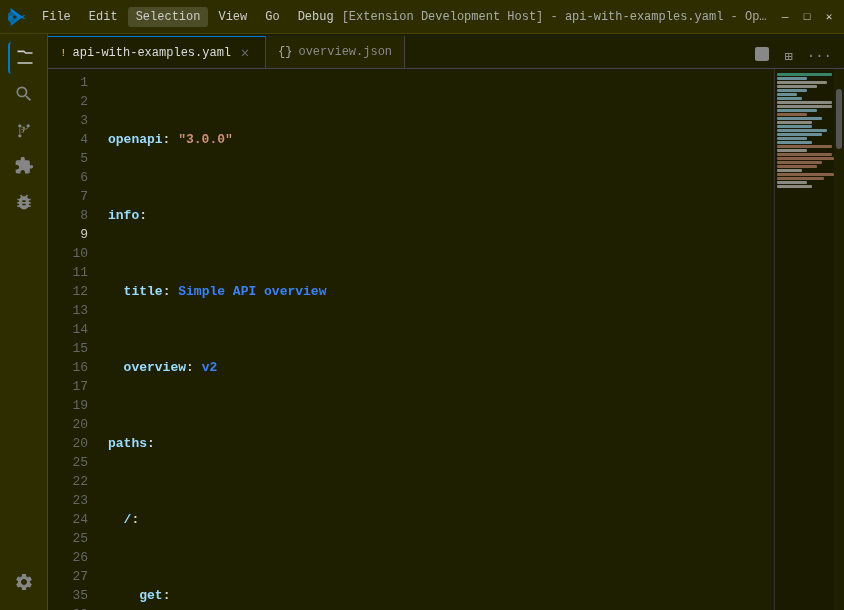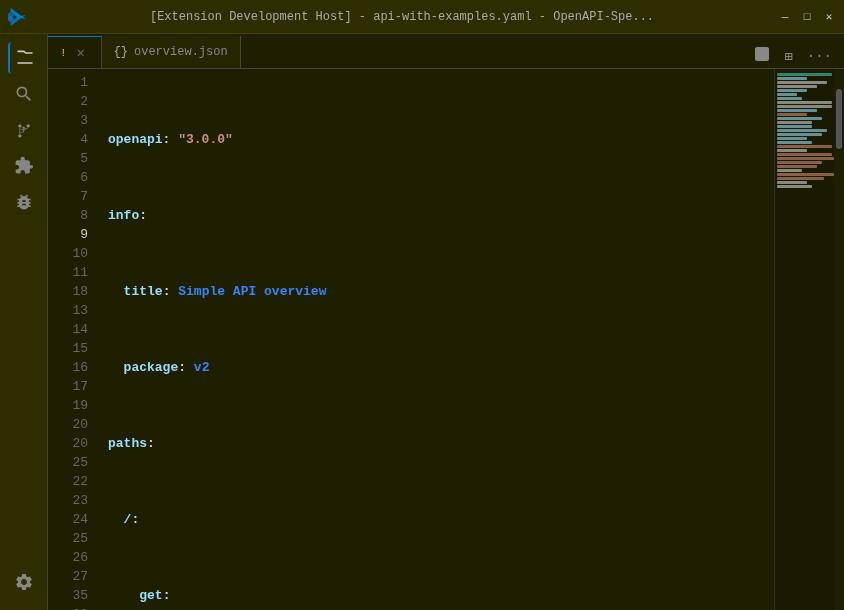--- a/index.html
+++ b/index.html
@@ -249,20 +249,28 @@
 
 <div class="titlebar">
 
   <svg class="titlebar-logo" viewBox="0 0 24 24" fill="#007acc">
     <path d="M0 16.3L3.5 19.5L9 14.5L3.5 9.5L0 12.7V16.3Z" opacity="0.8"></path>
     <path d="M12 12L3.5 19.5V24L24 9L12 12Z" opacity="0.9"></path>
     <path d="M12 12L3.5 4.5V0L24 15L12 12Z"></path>
     <path d="M3.5 4.5L9 9.5L3.5 14.5L0 12V7.7L3.5 4.5Z" opacity="0.7"></path>
   </svg>
 
+  <div class="titlebar-menu">
+    <div class="titlebar-menu-item">File</div>
+    <div class="titlebar-menu-item">Edit</div>
+    <div class="titlebar-menu-item active">Selection</div>
+    <div class="titlebar-menu-item">View</div>
+    <div class="titlebar-menu-item">Go</div>
+    <div class="titlebar-menu-item">Debug</div>
+  </div>
 
   <div class="titlebar-title">[Extension Development Host] - api-with-examples.yaml - OpenAPI-Spe...</div>
 
   <div class="titlebar-controls">
     <div class="titlebar-ctrl-btn">—</div>
     <div class="titlebar-ctrl-btn">□</div>
     <div class="titlebar-ctrl-btn">✕</div>
   </div>
 </div>
 
@@ -309,20 +317,21 @@
         <path d="M19.14,12.94c0.04-0.3,0.06-0.61,0.06-0.94c0-0.32-0.02-0.64-0.07-0.94l2.03-1.58c0.18-0.14,0.23-0.41,0.12-0.61 l-1.92-3.32c-0.12-0.22-0.37-0.29-0.59-0.22l-2.39,0.96c-0.5-0.38-1.03-0.7-1.62-0.94L14.4,2.81c-0.04-0.24-0.24-0.41-0.48-0.41 h-3.84c-0.24,0-0.43,0.17-0.47,0.41L9.25,5.35C8.66,5.59,8.12,5.92,7.63,6.29L5.24,5.33c-0.22-0.08-0.47,0-0.59,0.22L2.74,8.87 C2.62,9.08,2.66,9.34,2.86,9.48l2.03,1.58C4.84,11.36,4.8,11.69,4.8,12s0.02,0.64,0.07,0.94l-2.03,1.58 c-0.18,0.14-0.23,0.41-0.12,0.61l1.92,3.32c0.12,0.22,0.37,0.29,0.59,0.22l2.39-0.96c0.5,0.38,1.03,0.7,1.62,0.94l0.36,2.54 c0.05,0.24,0.24,0.41,0.48,0.41h3.84c0.24,0,0.44-0.17,0.47-0.41l0.36-2.54c0.59-0.24,1.13-0.56,1.62-0.94l2.39,0.96 c0.22,0.08,0.47,0,0.59-0.22l1.92-3.32c0.12-0.22,0.07-0.47-0.12-0.61L19.14,12.94z M12,15.6c-1.98,0-3.6-1.62-3.6-3.6 s1.62-3.6,3.6-3.6s3.6,1.62,3.6,3.6S13.98,15.6,12,15.6z"></path>
       </svg>
     </div>
   </div>
 
   <div class="content-area">
 
     <div class="tab-bar">
       <div class="tab active">
         <span class="tab-icon-yaml">!</span>
+        <span>api-with-examples.yaml</span>
         <span class="tab-close">✕</span>
       </div>
       <div class="tab" style="background:#252500;">
         <span class="tab-icon-json">{}</span>
         <span>overview.json</span>
       </div>
       <div class="tab-spacer"></div>
       <div class="tab-actions">
         <div class="tab-action-btn">
           <svg width="16" height="16" viewBox="0 0 16 16" fill="currentColor">
@@ -343,21 +352,21 @@
           <div class="line-num">2</div>
           <div class="line-num">3</div>
           <div class="line-num">4</div>
           <div class="line-num">5</div>
           <div class="line-num">6</div>
           <div class="line-num">7</div>
           <div class="line-num">8</div>
           <div class="line-num" style="color:#cccccc;">9</div>
           <div class="line-num">10</div>
           <div class="line-num">11</div>
-          <div class="line-num">18</div>
+          <div class="line-num">12</div>
           <div class="line-num">13</div>
           <div class="line-num">14</div>
           <div class="line-num">15</div>
           <div class="line-num">16</div>
           <div class="line-num">17</div>
           <div class="line-num">19</div>
           <div class="line-num">20</div>
           <div class="line-num">20</div>
           <div class="line-num">25</div>
           <div class="line-num">22</div>
@@ -378,21 +387,21 @@
           
           <div class="code-line">
             <span class="c-key">info</span><span class="c-op">:</span>
           </div>
           
           <div class="code-line">
             <span class="c-white">&nbsp;&nbsp;</span><span class="c-key">title</span><span class="c-op">: </span><span class="c-white">Simple API overview</span>
           </div>
           
           <div class="code-line">
-            <span class="c-white">&nbsp;&nbsp;</span><span class="c-key">package</span><span class="c-op">: </span><span class="c-white">v2</span>
+            <span class="c-white">&nbsp;&nbsp;</span><span class="c-key">overview</span><span class="c-op">: </span><span class="c-white">v2</span>
           </div>
           
           <div class="code-line">
             <span class="c-key">paths</span><span class="c-op">:</span>
           </div>
           
           <div class="code-line">
             <span class="c-white">&nbsp;&nbsp;</span><span class="c-key">/</span><span class="c-op">:</span>
           </div>
           

